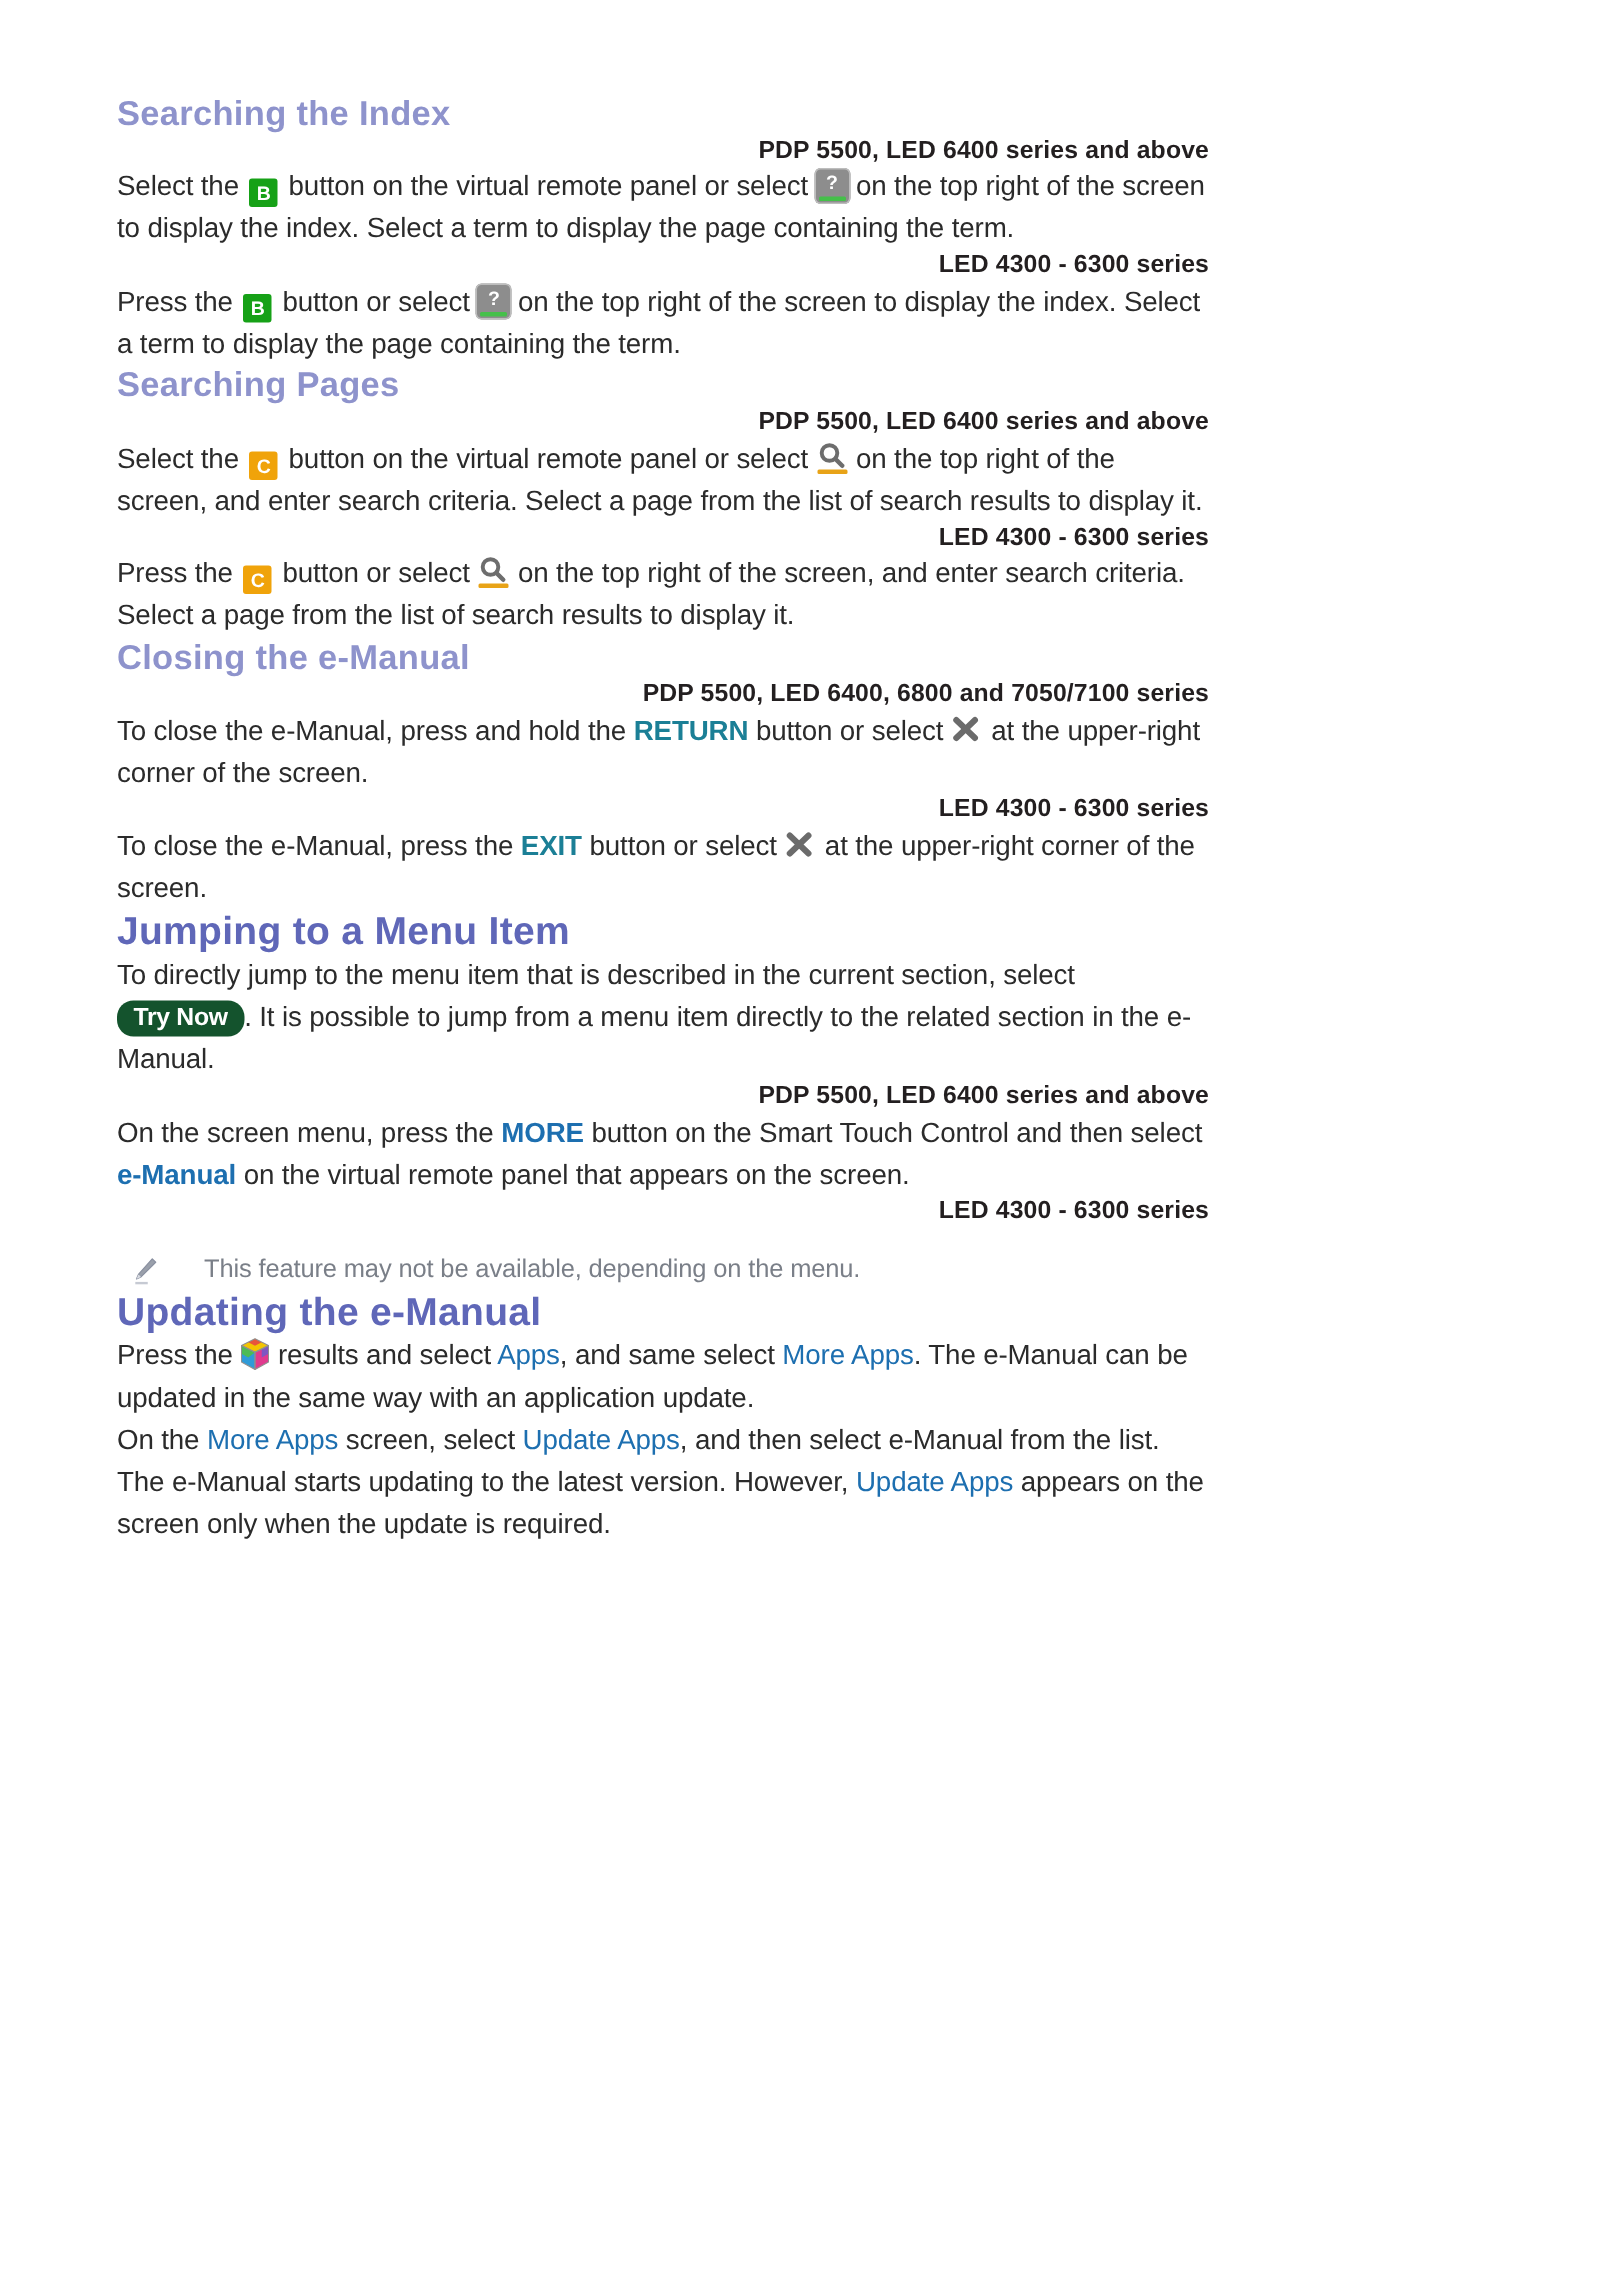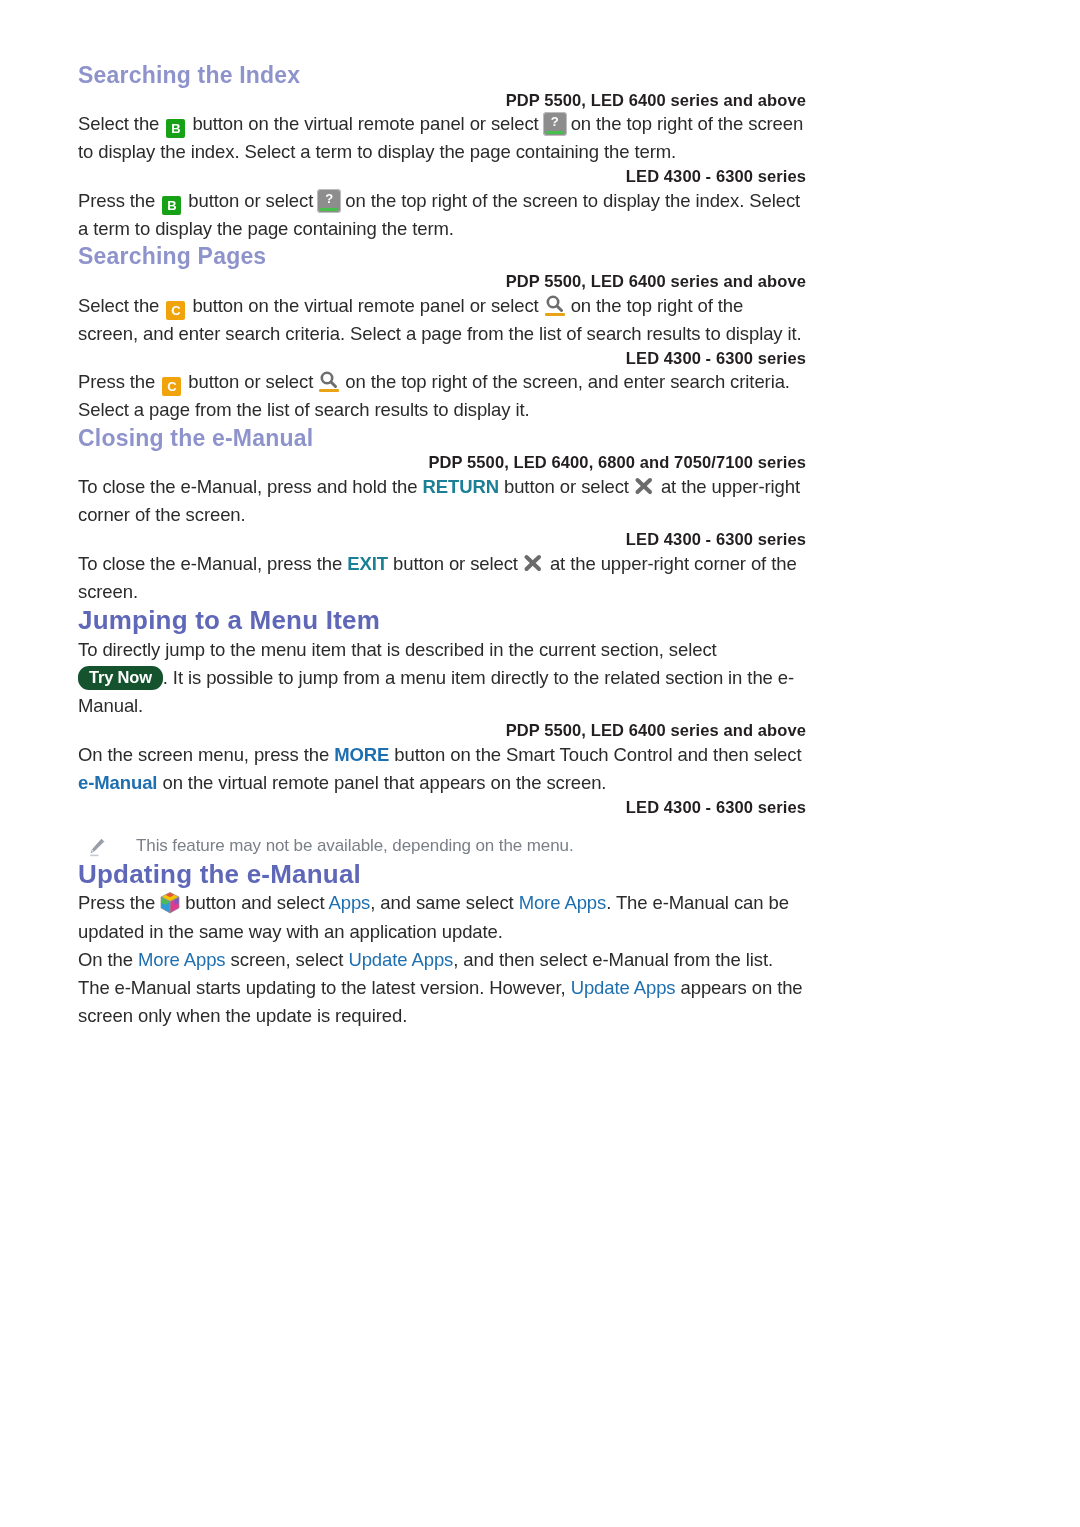--- a/index.html
+++ b/index.html
@@ -323,21 +323,21 @@
           <polygon points="11,1.5 20,6 20,17 11,22 2,17 2,6" fill="#ffffff"></polygon>
           <polygon points="11,1.5 20,6 11,10.5 2,6" fill="#f3c400"></polygon>
           <polygon points="2,6 11,10.5 11,22 2,17" fill="#2f9bd8"></polygon>
           <polygon points="20,6 20,17 11,22 11,10.5" fill="#e03a8e"></polygon>
           <polygon points="2,6 11,10.5 6.5,14 2,11.5" fill="#4dbb54"></polygon>
           <polygon points="11,1.5 15.5,3.8 11,6.2 6.5,3.8" fill="#e8533a"></polygon>
           <polygon points="20,6 20,11.5 15.5,14 15.5,8.5" fill="#7e56c2"></polygon>
           <polygon points="11,1.5 20,6 11,10.5 2,6" fill="none" stroke="#8f8f8f" stroke-width="0.7" stroke-linejoin="round"></polygon>
           <polygon points="2,6 11,10.5 11,22 2,17" fill="none" stroke="#8f8f8f" stroke-width="0.7" stroke-linejoin="round"></polygon>
           <polygon points="20,6 20,17 11,22 11,10.5" fill="none" stroke="#8f8f8f" stroke-width="0.7" stroke-linejoin="round"></polygon>
-        </svg></span><span>button and select</span>
+        </svg></span><span>results and select</span>
       <span class="term-blue-regular">Apps</span><span>, and same select</span>
       <span class="term-blue-regular">More Apps</span><span>. The e-Manual can be updated in the same way with an application update.</span>
     </p>
 
     <p class="body-text">
       <span>On the</span>
       <span class="term-blue-regular">More Apps</span>
       <span>screen, select</span>
       <span class="term-blue-regular">Update Apps</span><span>, and then select e-Manual from the list. The e-Manual starts updating to the latest version. However,</span>
       <span class="term-blue-regular">Update Apps</span>

